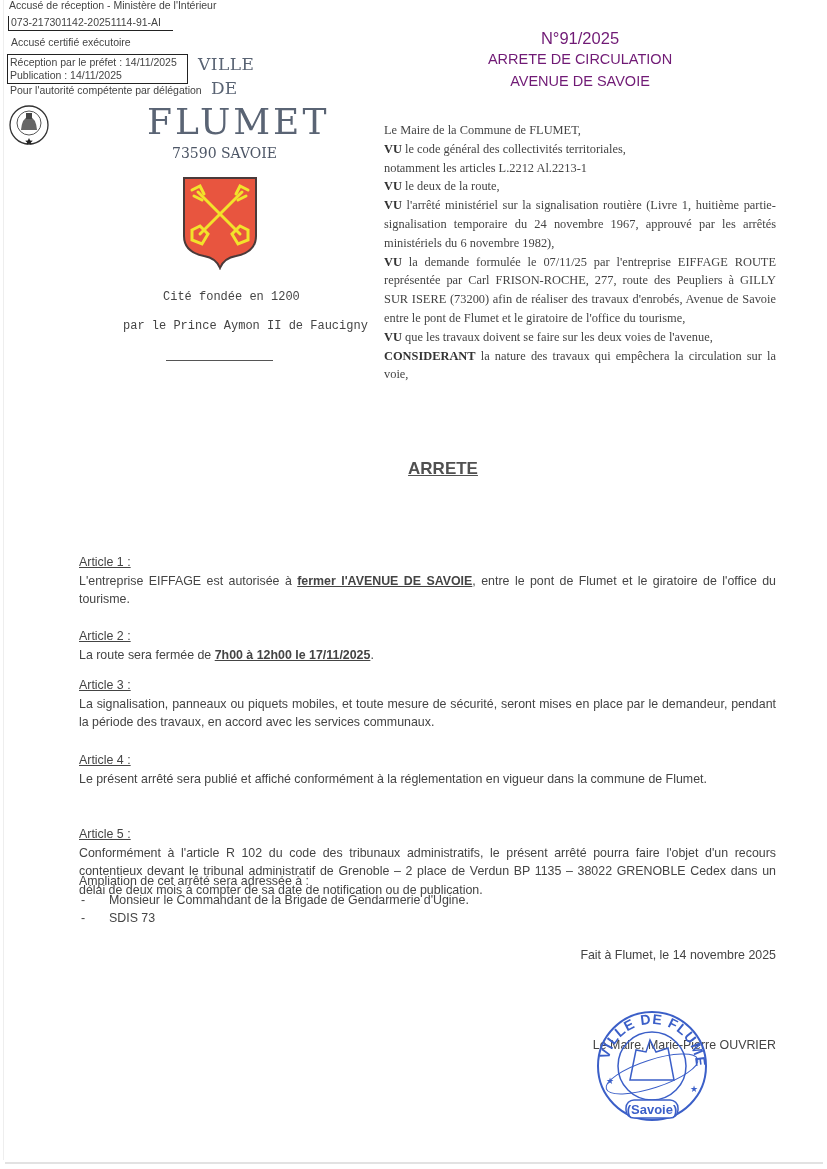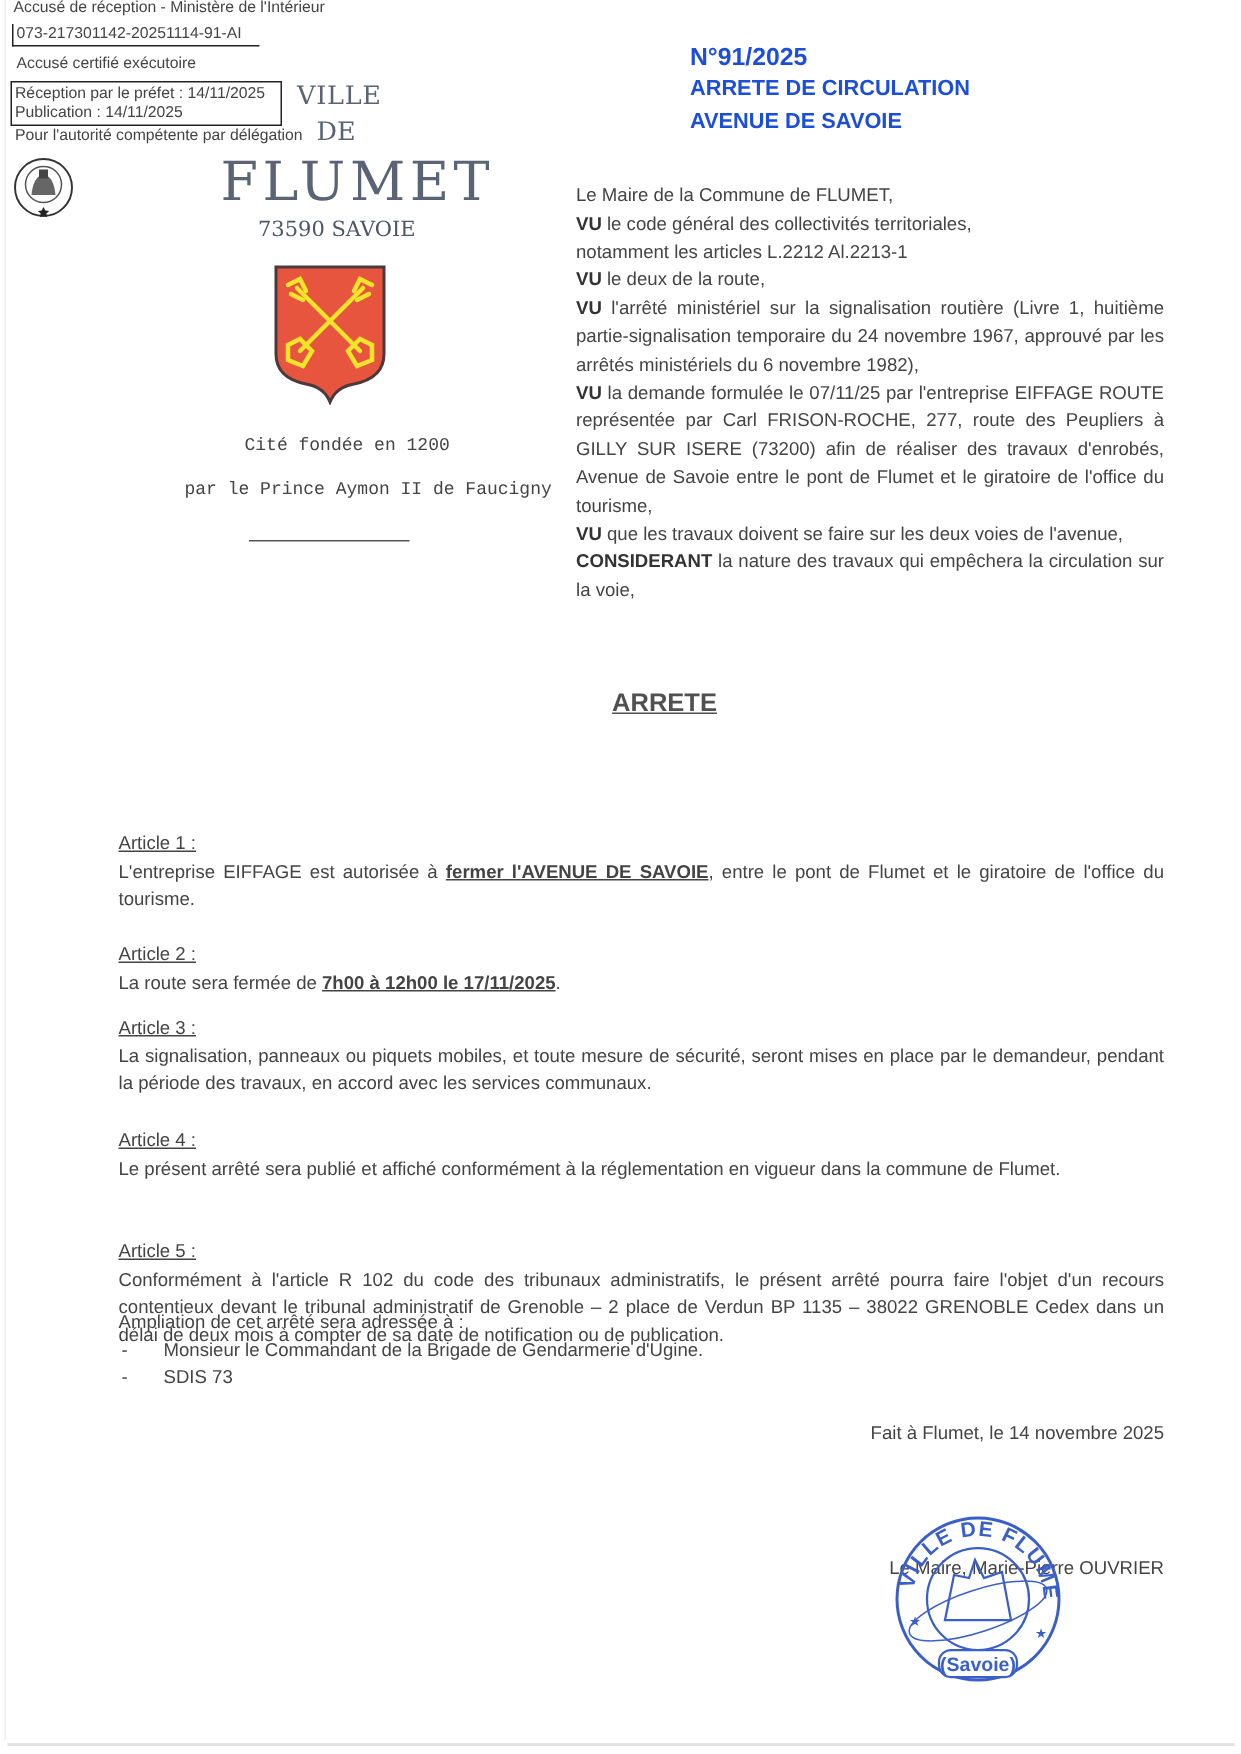--- a/index.html
+++ b/index.html
@@ -24,27 +24,27 @@
   .de { left:211px; top:78px; font-size:17px; }
   .flumet { left:147px; top:101px; font-size:36px; letter-spacing:3px; }
   .postal { left:172px; top:145px; font-size:14px; color:#4d5666; }
   .shield { left:180px; top:174px; width:80px; height:96px; }
   .cite { font-family:Liberation Mono, monospace; font-size:12px; color:#444; }
   .cite1 { left:163px; top:290px; }
   .cite2 { left:123px; top:319px; }
   .sep-line { left:166px; top:360px; width:107px; height:1px; background:#555; }
 
   
-  .title { font-family:"Liberation Sans", sans-serif; font-weight:bold; color:#1d4ed8; left:460px; width:240px; }
+  .title { font-family:"Liberation Sans", sans-serif; font-weight:normal; color:#701a75; text-align:center; left:460px; width:240px; }
   .title-num { top:29px; font-size:16.5px; }
   .title-l2 { top:51px; font-size:14.5px; }
   .title-l3 { top:73px; font-size:14.5px; }
 
   
-  .cons { left:384px; top:121px; width:392px; font-size:12.4px; line-height:18.8px; color:#444; }
+  .cons { left:384px; top:121px; width:392px; font-size:12.4px; line-height:18.8px; color:#444;font-family:Liberation Serif, serif; }
   .cons p { margin:0; text-align:justify; }
   .cons b { font-weight:bold; color:#333; }
 
   
   .arrete-h { left:0; width:886px; text-align:center; top:459px; font-size:17px; font-weight:bold;
               text-decoration:underline; color:#505050; }
 
   
   .art { left:79px; width:697px; font-size:12.4px; line-height:18.5px; color:#444;margin-top:44px; }
   .art .ah { text-decoration:underline; display:block; }

